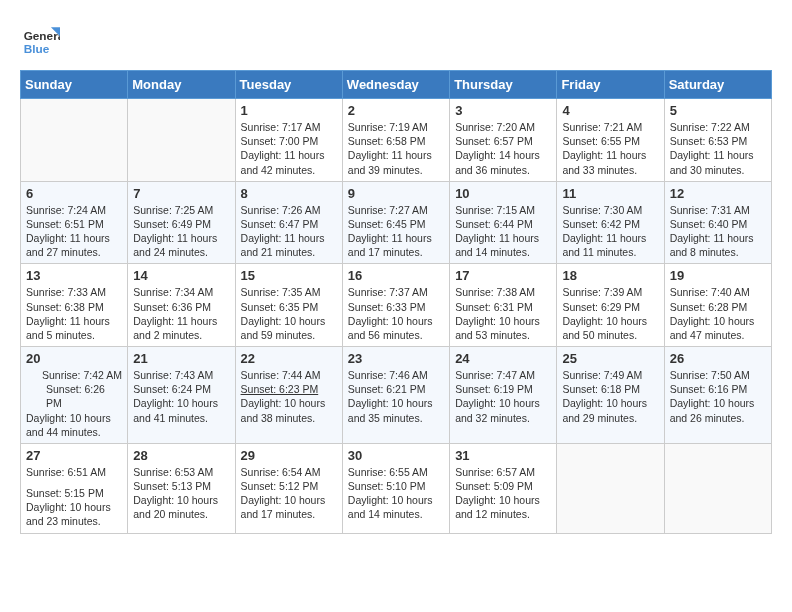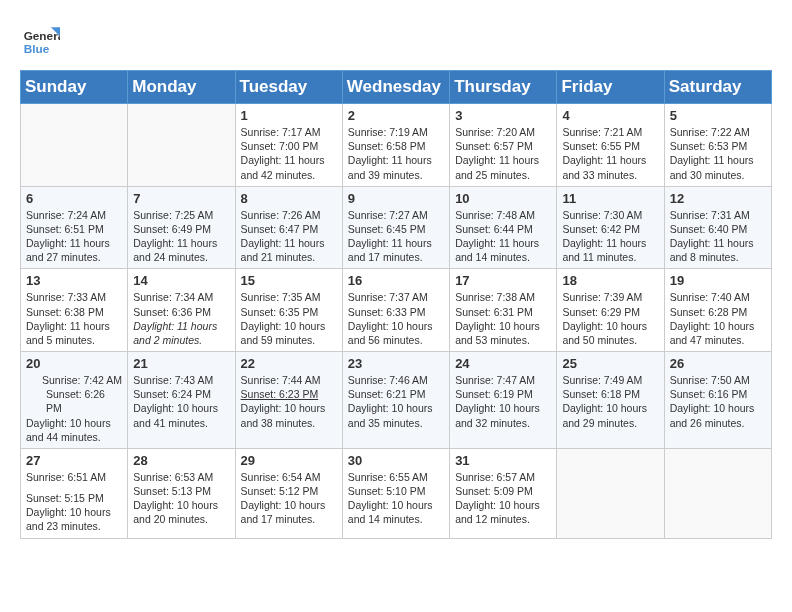--- a/index.html
+++ b/index.html
@@ -47,21 +47,21 @@
       color: #555;
     }
     table {
       width: 100%;
       border-collapse: collapse;
       table-layout: fixed;
     }
     th {
       background-color: #3a7abf;
       color: #fff;
-      font-size: 17px;
+      font-size: 13px;
       font-weight: bold;
       padding: 6px 4px;
       text-align: left;
       border: 1px solid #5a9ad5;
     }
     td {
       vertical-align: top;
       border: 1px solid #ccc;
       padding: 4px 5px;
       font-size: 10.5px;
@@ -131,21 +131,21 @@
         <td>
           <span class="day-num">2</span>
           <div style="line-height: 1.35;">Sunrise: 7:19 AM</div>
           <div style="line-height: 1.35;">Sunset: 6:58 PM</div>
           <div style="line-height: 1.35;">Daylight: 11 hours and 39 minutes.</div>
         </td>
         <td>
           <span class="day-num">3</span>
           <div style="line-height: 1.35;">Sunrise: 7:20 AM</div>
           <div style="line-height: 1.35;">Sunset: 6:57 PM</div>
-          <div style="line-height: 1.35;">Daylight: 11 hours and 25 minutes.</div>
+          <div style="line-height: 1.35;">Daylight: 14 hours and 36 minutes.</div>
         </td>
         <td>
           <span class="day-num">4</span>
           <div style="line-height: 1.35;">Sunrise: 7:21 AM</div>
           <div style="line-height: 1.35;">Sunset: 6:55 PM</div>
           <div style="line-height: 1.35;">Daylight: 11 hours and 33 minutes.</div>
         </td>
         <td>
           <span class="day-num">5</span>
           <div style="line-height: 1.35;">Sunrise: 7:22 AM</div>
@@ -173,21 +173,21 @@
           <div style="line-height: 1.35;">Daylight: 11 hours and 21 minutes.</div>
         </td>
         <td>
           <span class="day-num">9</span>
           <div style="line-height: 1.35;">Sunrise: 7:27 AM</div>
           <div style="line-height: 1.35;">Sunset: 6:45 PM</div>
           <div style="line-height: 1.35;">Daylight: 11 hours and 17 minutes.</div>
         </td>
         <td>
           <span class="day-num">10</span>
-          <div style="line-height: 1.35;">Sunrise: 7:48 AM</div>
+          <div style="line-height: 1.35;">Sunrise: 7:15 AM</div>
           <div style="line-height: 1.35;">Sunset: 6:44 PM</div>
           <div style="line-height: 1.35;">Daylight: 11 hours and 14 minutes.</div>
         </td>
         <td>
           <span class="day-num">11</span>
           <div style="line-height: 1.35;">Sunrise: 7:30 AM</div>
           <div style="line-height: 1.35;">Sunset: 6:42 PM</div>
           <div style="line-height: 1.35;">Daylight: 11 hours and 11 minutes.</div>
         </td>
         <td>
@@ -201,21 +201,21 @@
         <td>
           <span class="day-num">13</span>
           <div style="line-height: 1.35;">Sunrise: 7:33 AM</div>
           <div style="line-height: 1.35;">Sunset: 6:38 PM</div>
           <div style="line-height: 1.35;">Daylight: 11 hours and 5 minutes.</div>
         </td>
         <td>
           <span class="day-num">14</span>
           <div style="line-height: 1.35;">Sunrise: 7:34 AM</div>
           <div style="line-height: 1.35;">Sunset: 6:36 PM</div>
-          <div style="line-height: 1.35; font-style: italic;">Daylight: 11 hours and 2 minutes.</div>
+          <div style="line-height: 1.35;">Daylight: 11 hours and 2 minutes.</div>
         </td>
         <td>
           <span class="day-num">15</span>
           <div style="line-height: 1.35;">Sunrise: 7:35 AM</div>
           <div style="line-height: 1.35;">Sunset: 6:35 PM</div>
           <div style="line-height: 1.35;">Daylight: 10 hours and 59 minutes.</div>
         </td>
         <td>
           <span class="day-num">16</span>
           <div style="line-height: 1.35;">Sunrise: 7:37 AM</div>

